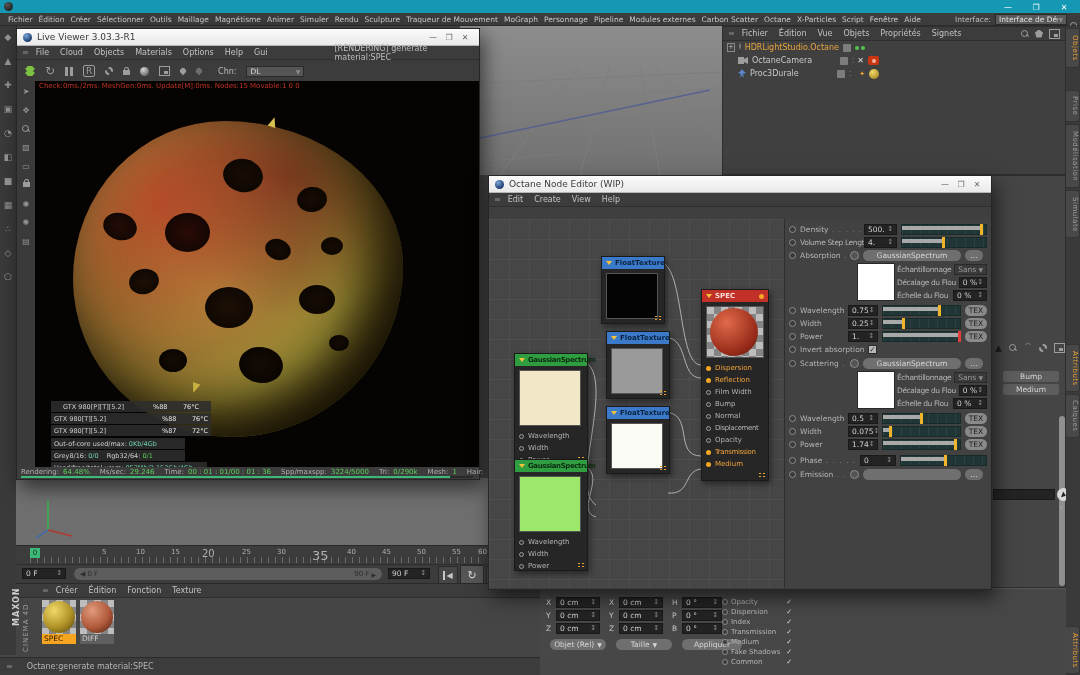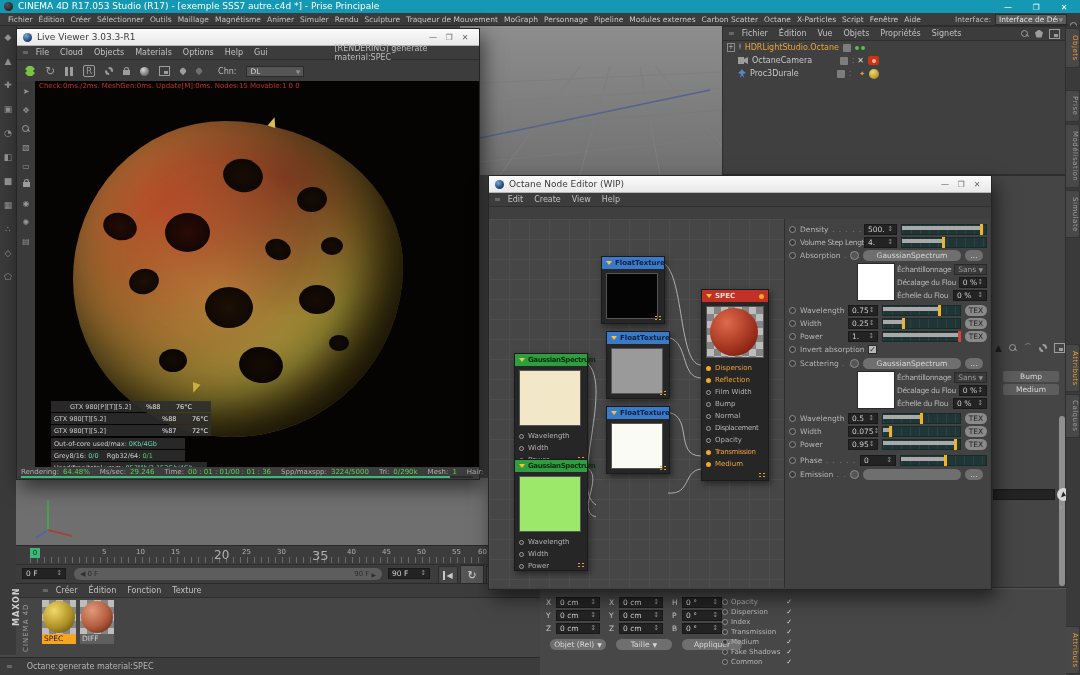--- a/index.html
+++ b/index.html
@@ -79,21 +79,20 @@
   .g-check{color:#2a2a2a}
 </style>
 </head>
 <body>
 
 <div id="screen">
 
   
   <div class="a f" style="left:0;top:0;width:1080px;height:13px;background:#1598b4;color:#fff">
     <span class="a" style="left:4px;top:2px;width:9px;height:9px;border-radius:50%;background:radial-gradient(circle at 35% 30%,#555,#111)"></span>
-    <span class="a" style="left:18px;top:1px;font-size:9px;white-space:nowrap">CINEMA 4D R17.053 Studio (R17) - [exemple SSS7 autre.c4d *] - Prise Principale</span>
     <span class="a wbtn" style="left:1000px;top:0;color:#fff">—</span>
     <span class="a wbtn" style="left:1028px;top:0;color:#fff">❐</span>
     <span class="a wbtn" style="left:1056px;top:0;color:#fff">✕</span>
   </div>
 
   
   <div class="a f" style="left:0;top:13px;width:1080px;height:13px;background:#3c3c3c;border-bottom:1px solid #2c2c2c;font-size:7.5px;color:#c9c9c9;padding-left:8px;box-sizing:border-box;gap:6px;white-space:nowrap">
     <span>Fichier</span>
     <span>Édition</span>
     <span>Créer</span>
@@ -243,21 +242,21 @@
   </div>
 
   
   <div class="a" style="left:16px;top:545px;width:472px;height:38px;background:#3c3c3c;border-top:1px solid #2a2a2a">
     <div class="a" style="left:0;top:0;width:472px;height:18px;border-bottom:1px solid #2e2e2e">
       <div class="a" style="left:14px;top:11px;width:450px;height:6px;background:repeating-linear-gradient(90deg,#6a6a6a 0,#6a6a6a 1px,transparent 1px,transparent 7px)"></div>
       <div class="a" style="left:14px;top:2px;width:10px;height:10px;background:#3cb878;color:#103018;font-size:7px;text-align:center;line-height:10px">0</div>
       <span class="a" style="left:86px;top:2px;font-size:7px;color:#b0b0b0">5</span>
       <span class="a" style="left:120px;top:2px;font-size:7px;color:#b0b0b0">10</span>
       <span class="a" style="left:155px;top:2px;font-size:7px;color:#b0b0b0">15</span>
-      <span class="a" style="left:198px;top:2px;font-size:12px;color:#b0b0b0">20</span>
+      <span class="a" style="left:186px;top:2px;font-size:10px;color:#b0b0b0">20</span>
       <span class="a" style="left:226px;top:2px;font-size:7px;color:#b0b0b0">25</span>
       <span class="a" style="left:261px;top:2px;font-size:7px;color:#b0b0b0">30</span>
       <span class="a" style="left:296px;top:2px;font-size:13px;color:#b0b0b0">35</span>
       <span class="a" style="left:331px;top:2px;font-size:7px;color:#b0b0b0">40</span>
       <span class="a" style="left:366px;top:2px;font-size:7px;color:#b0b0b0">45</span>
       <span class="a" style="left:401px;top:2px;font-size:7px;color:#b0b0b0">50</span>
       <span class="a" style="left:436px;top:2px;font-size:7px;color:#b0b0b0">55</span>
       <span class="a" style="left:462px;top:2px;font-size:7px;color:#b0b0b0">60</span>
     </div>
     <div class="a fld" style="left:6px;top:22px;width:44px">
@@ -500,21 +499,21 @@
         <span style="position:absolute;left:166px;top:226px;width:44px;height:36px;border-radius:50%;background:radial-gradient(#140b04,#070301);transform:rotate(8deg)"></span>
         <span style="position:absolute;left:86px;top:228px;width:28px;height:23px;border-radius:50%;background:radial-gradient(#140b04,#070301)"></span>
         <span style="position:absolute;left:248px;top:116px;width:22px;height:18px;border-radius:50%;background:radial-gradient(#170c04,#090401)"></span>
         <span style="position:absolute;left:30px;top:92px;width:34px;height:27px;border-radius:50%;background:radial-gradient(#240c06,#0c0502);transform:rotate(16deg)"></span>
         <span style="position:absolute;left:256px;top:214px;width:20px;height:16px;border-radius:50%;background:radial-gradient(#140b04,#070301)"></span>
         <span style="position:absolute;left:196px;top:-4px;width:0;height:0;border-left:4px solid transparent;border-right:4px solid transparent;border-bottom:10px solid #d8c050;transform:rotate(18deg)"></span>
         <span style="position:absolute;left:118px;top:262px;width:0;height:0;border-left:4px solid transparent;border-right:4px solid transparent;border-bottom:10px solid #c8b040;transform:rotate(200deg)"></span>
       </div>
 
       <div style="position:absolute;left:16px;top:320px;width:160px;font-size:6.5px">
-        <div class="f" style="background:rgba(45,45,45,.88);height:11px;margin-bottom:1px;padding:0 19px">
+        <div class="f" style="background:rgba(45,45,45,.88);height:11px;margin-bottom:1px;padding:0 12px">
             <span style="flex:1;color:#cfcfcf">GTX 980[P][T][5.2]</span>
             <span style="width:24px;color:#e8e8e8">%88</span>
             <span style="width:22px;text-align:right;color:#e8e8e8">76°C</span>
           </div>
         <div class="f" style="background:rgba(45,45,45,.88);height:11px;margin-bottom:1px;padding:0 3px">
             <span style="flex:1;color:#cfcfcf">GTX 980[T][5.2]</span>
             <span style="width:24px;color:#e8e8e8">%88</span>
             <span style="width:22px;text-align:right;color:#e8e8e8">76°C</span>
           </div>
         <div class="f" style="background:rgba(45,45,45,.88);height:11px;margin-bottom:2px;padding:0 3px">
@@ -879,21 +878,21 @@
         <span class="slider" style="flex:1">
             <span class="slf" style="width:8%"></span>
             <span class="slh" style="left:8%"></span>
           </span>
         <span class="pill" style="width:22px;background:#8a8a8a;color:#222">TEX</span>
       </div>
       <div class="a f" style="left:4px;top:220px;width:198px;gap:4px">
         <span class="ptog"></span>
         <span class="plabel" style="width:44px">Power</span>
         <span class="fld" style="width:30px">
-            <span>0.95</span>
+            <span>1.74</span>
             <span class="sp g-spin">↕</span>
           </span>
         <span class="slider" style="flex:1">
             <span class="slf" style="width:92%"></span>
             <span class="slh" style="left:92%"></span>
           </span>
         <span class="pill" style="width:22px;background:#8a8a8a;color:#222">TEX</span>
       </div>
 
       <div class="a f" style="left:4px;top:236px;width:198px;gap:4px">

